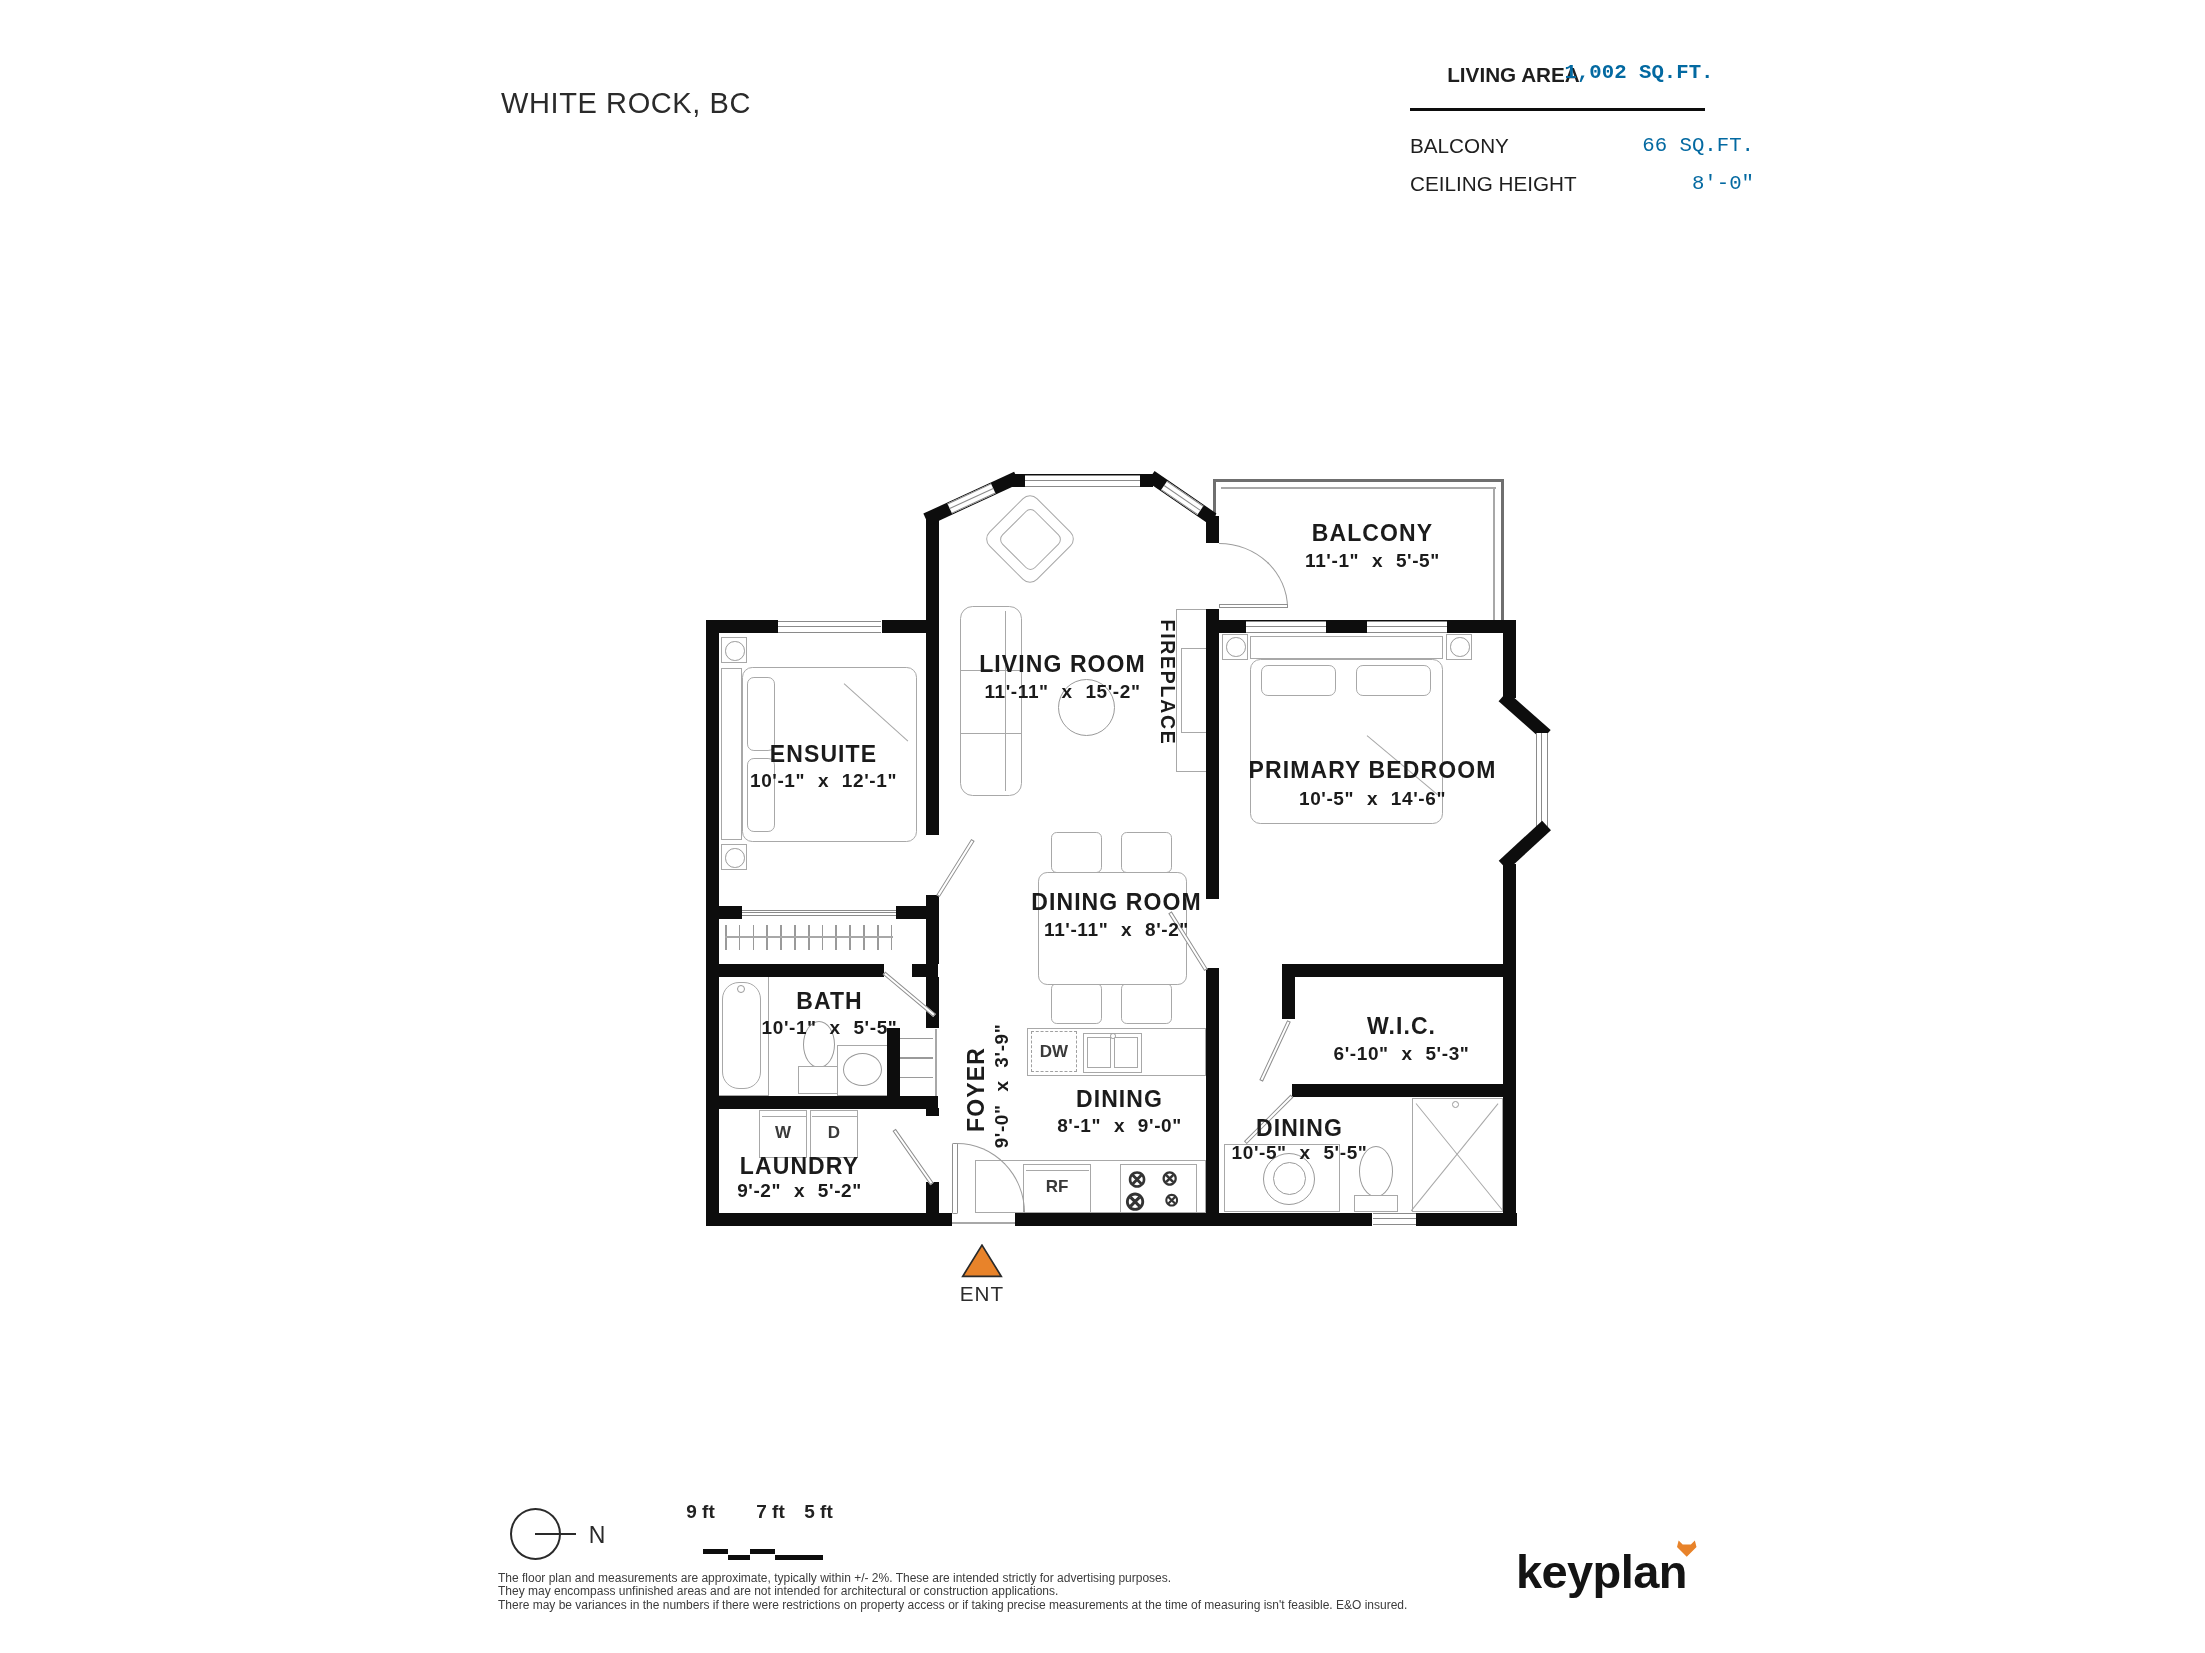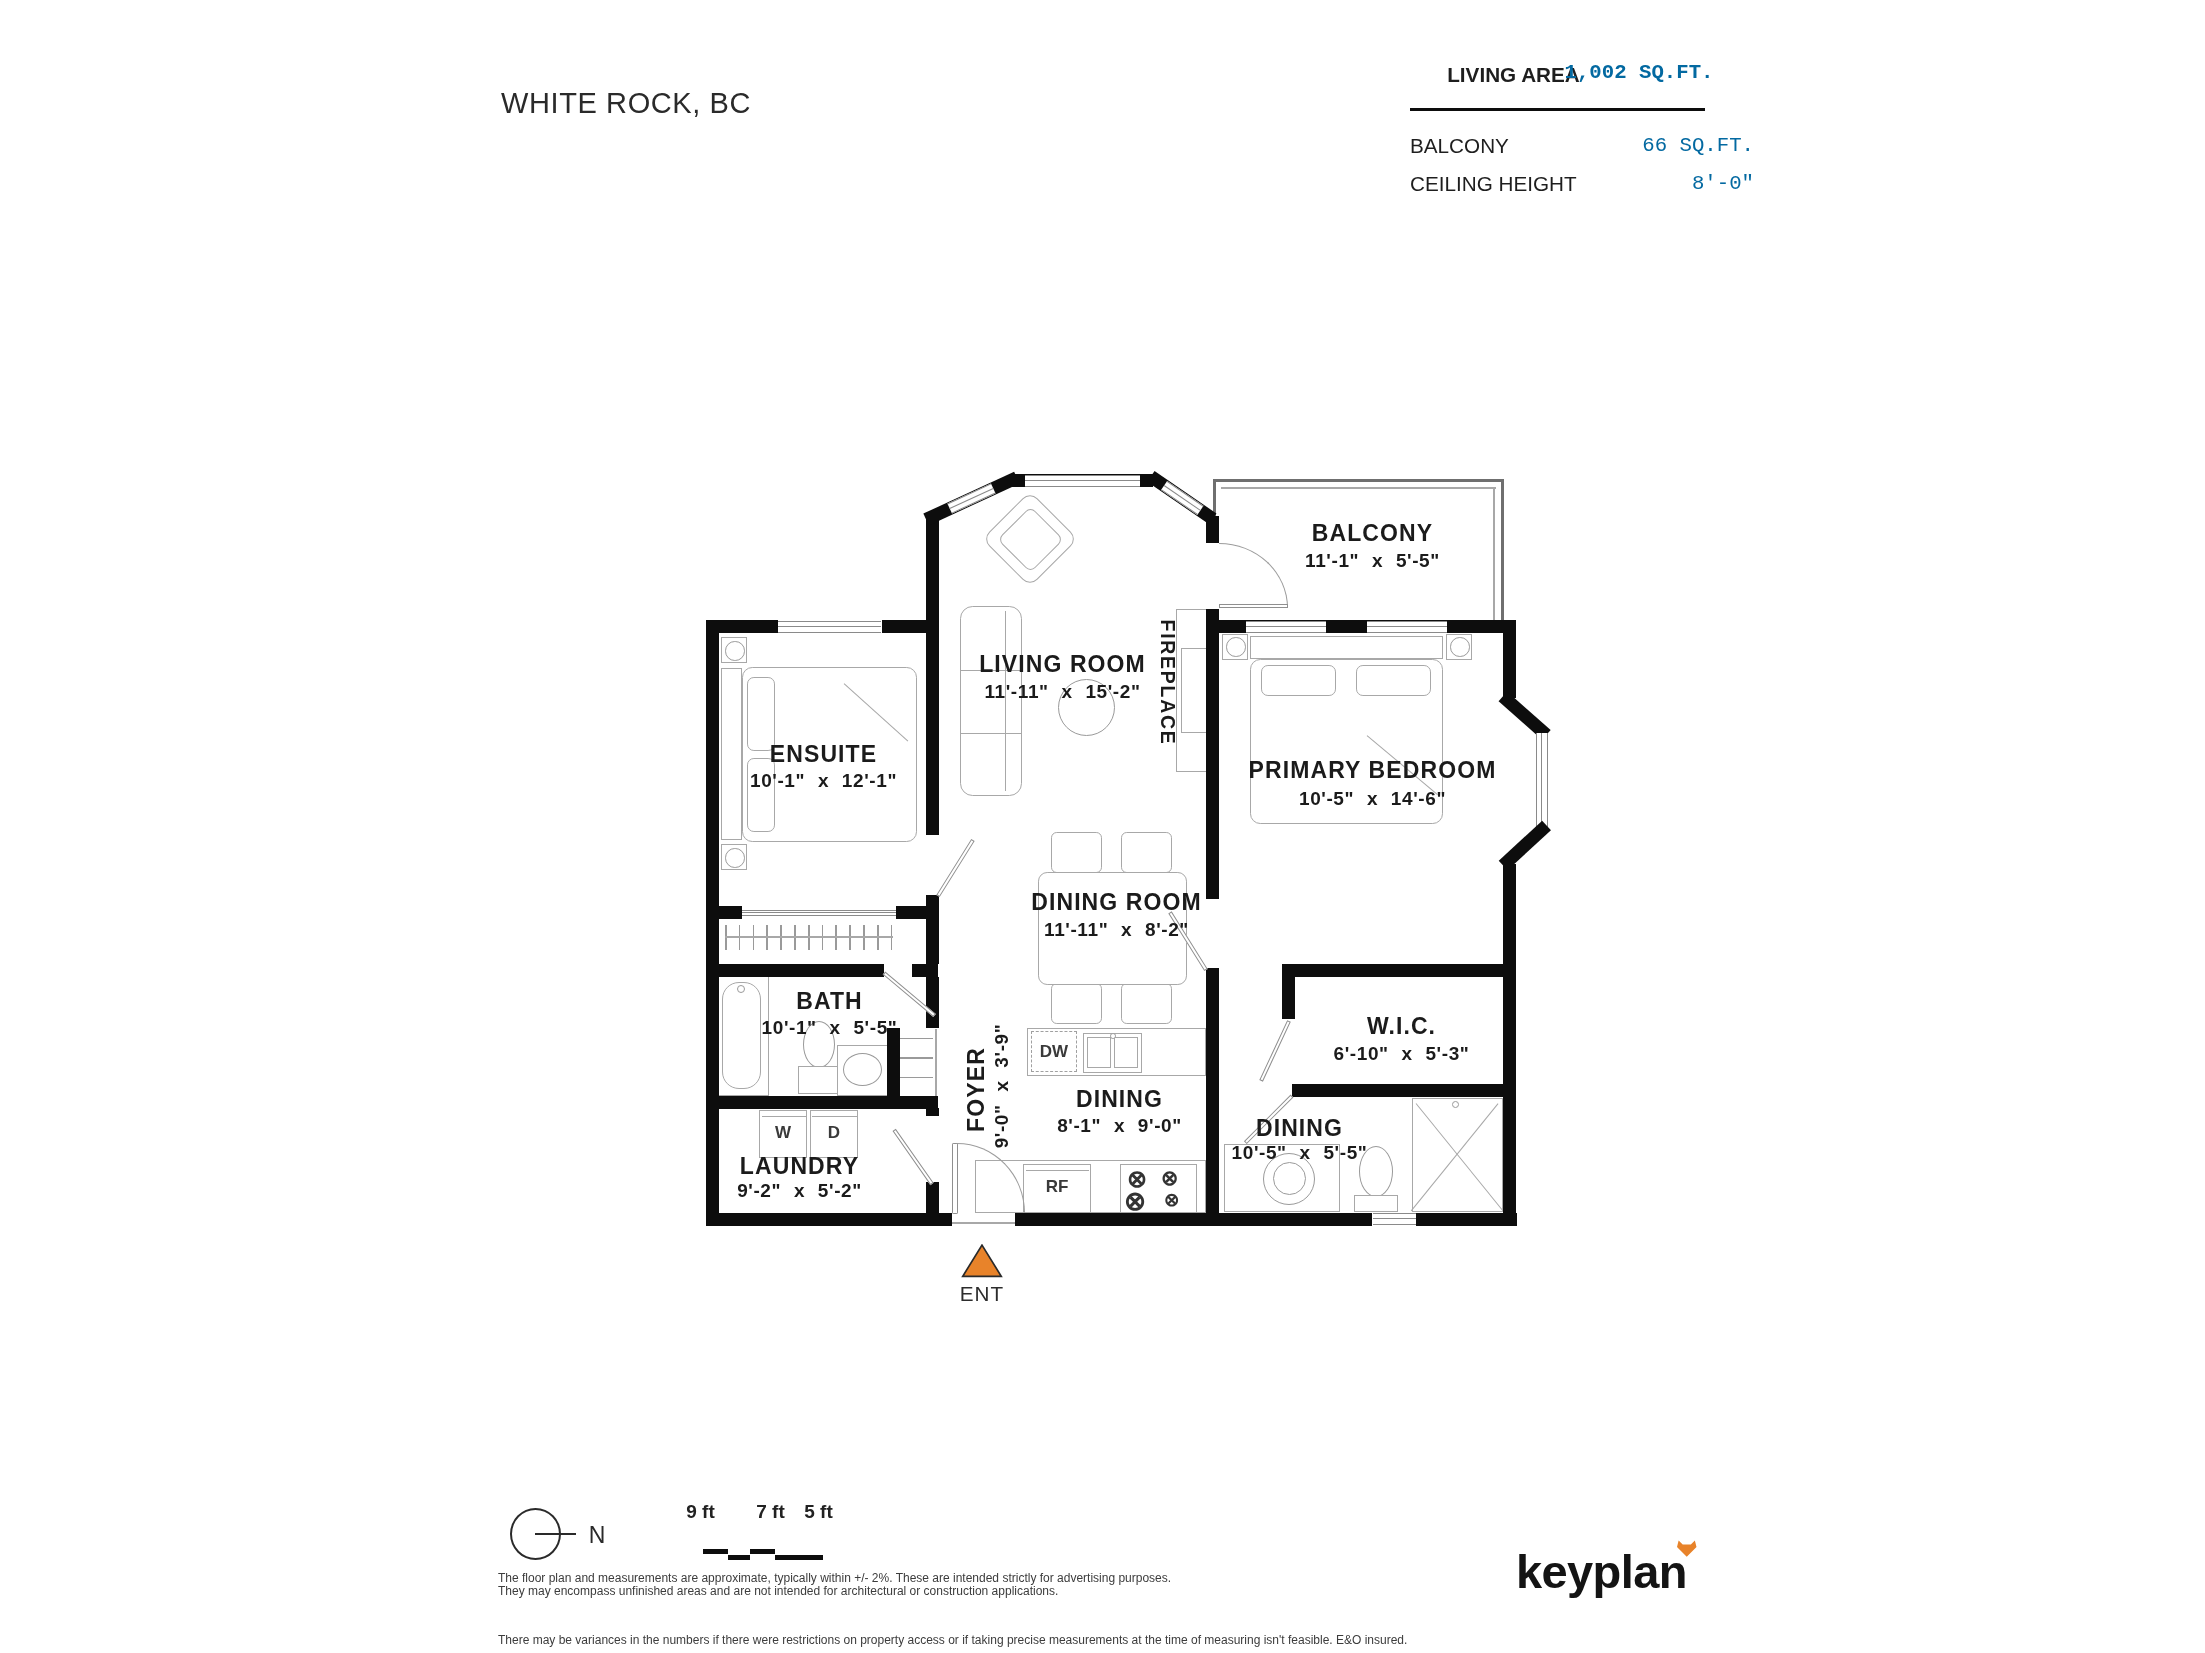--- a/index.html
+++ b/index.html
@@ -264,21 +264,21 @@
   <div class="sclab" style="left:669px;top:1501px;">9 ft</div>
   <div class="sclab" style="left:739px;top:1501px;">7 ft</div>
   <div class="sclab" style="left:787px;top:1501px;">5 ft</div>
   <i class="w" style="left:703px;top:1549px;width:25px;height:5.2px;"></i>
   <i class="w" style="left:728px;top:1555px;width:22.4px;height:5.2px;"></i>
   <i class="w" style="left:750px;top:1549px;width:25px;height:5.2px;"></i>
   <i class="w" style="left:775px;top:1555px;width:48px;height:5.2px;"></i>
 
   <div class="disc" style="top:1571px;">The floor plan and measurements are approximate, typically within +/- 2%. These are intended strictly for advertising purposes.</div>
   <div class="disc" style="top:1584px;">They may encompass unfinished areas and are not intended for architectural or construction applications.</div>
-  <div class="disc" style="top:1633px;">There may be variances in the numbers if there were restrictions on property access or if taking precise measurements at the time of measuring isn't feasible. E&amp;O insured.</div>
+  <div class="disc" style="top:1598px;">There may be variances in the numbers if there were restrictions on property access or if taking precise measurements at the time of measuring isn't feasible. E&amp;O insured.</div>
 
   <div class="logo">keyplan</div>
   <svg style="position:absolute;left:1677px;top:1540px;" width="19.5" height="17" viewBox="0 0 24 20">
     <path d="M2 0 L7 5 L17 5 L22 0 L24 8 L12 20 L0 8 Z" fill="#E8832A"></path>
   </svg>
 
 </div>
 
 
 </body></html>

